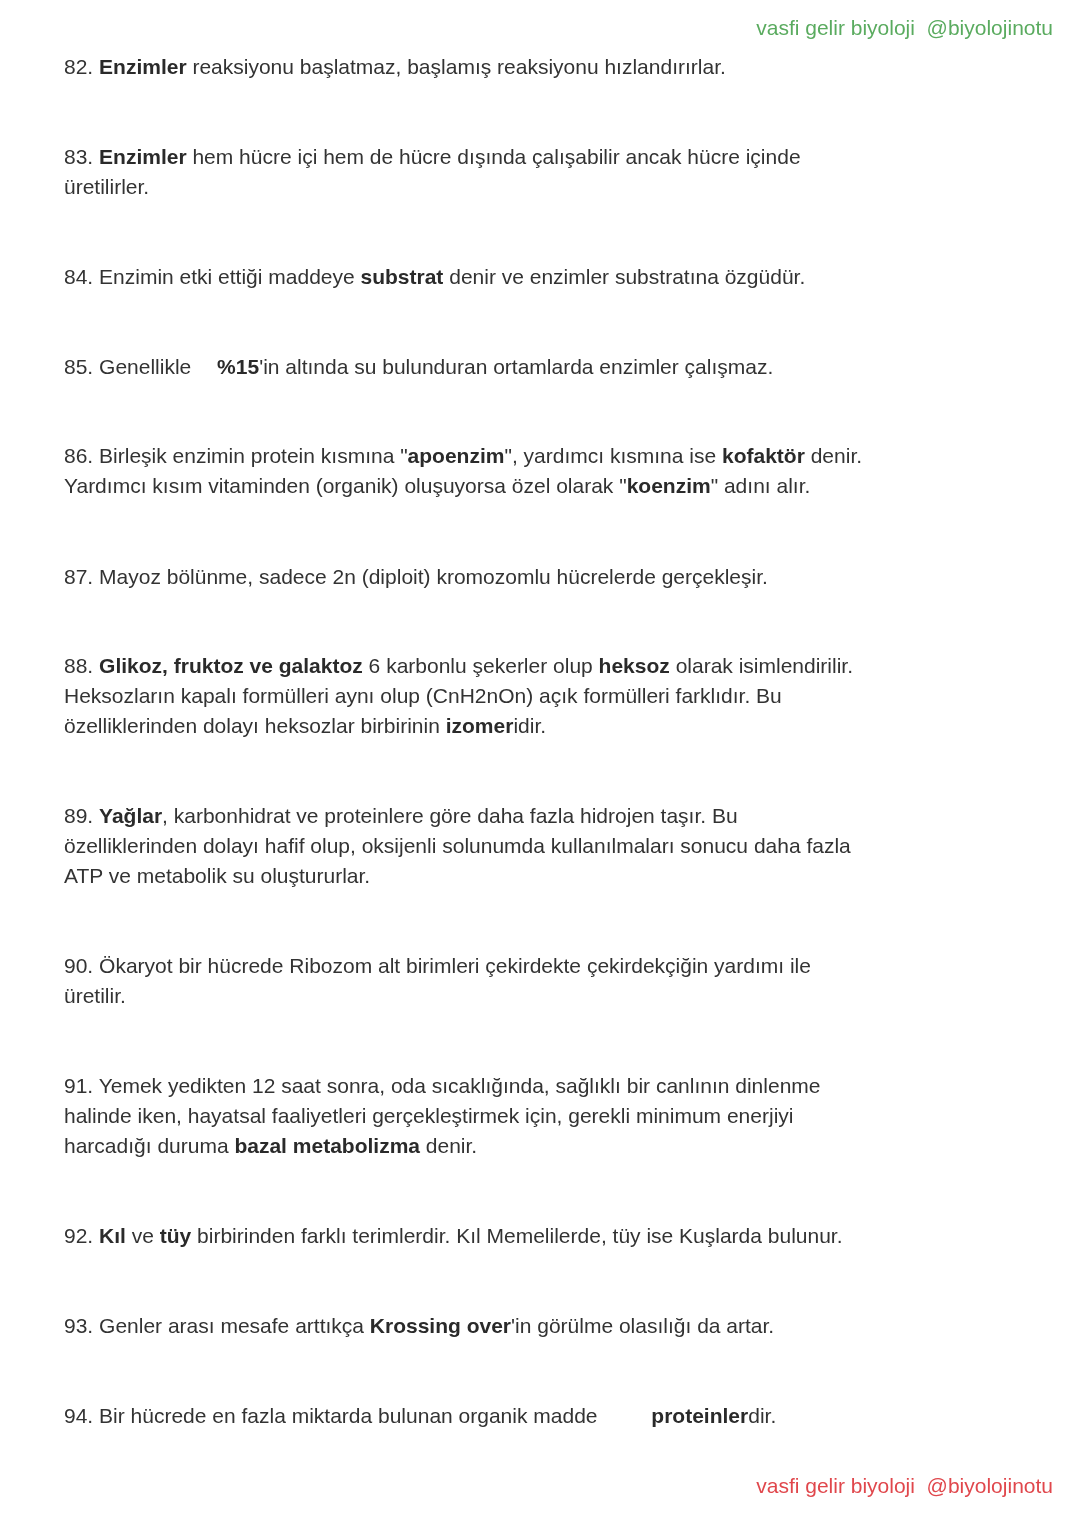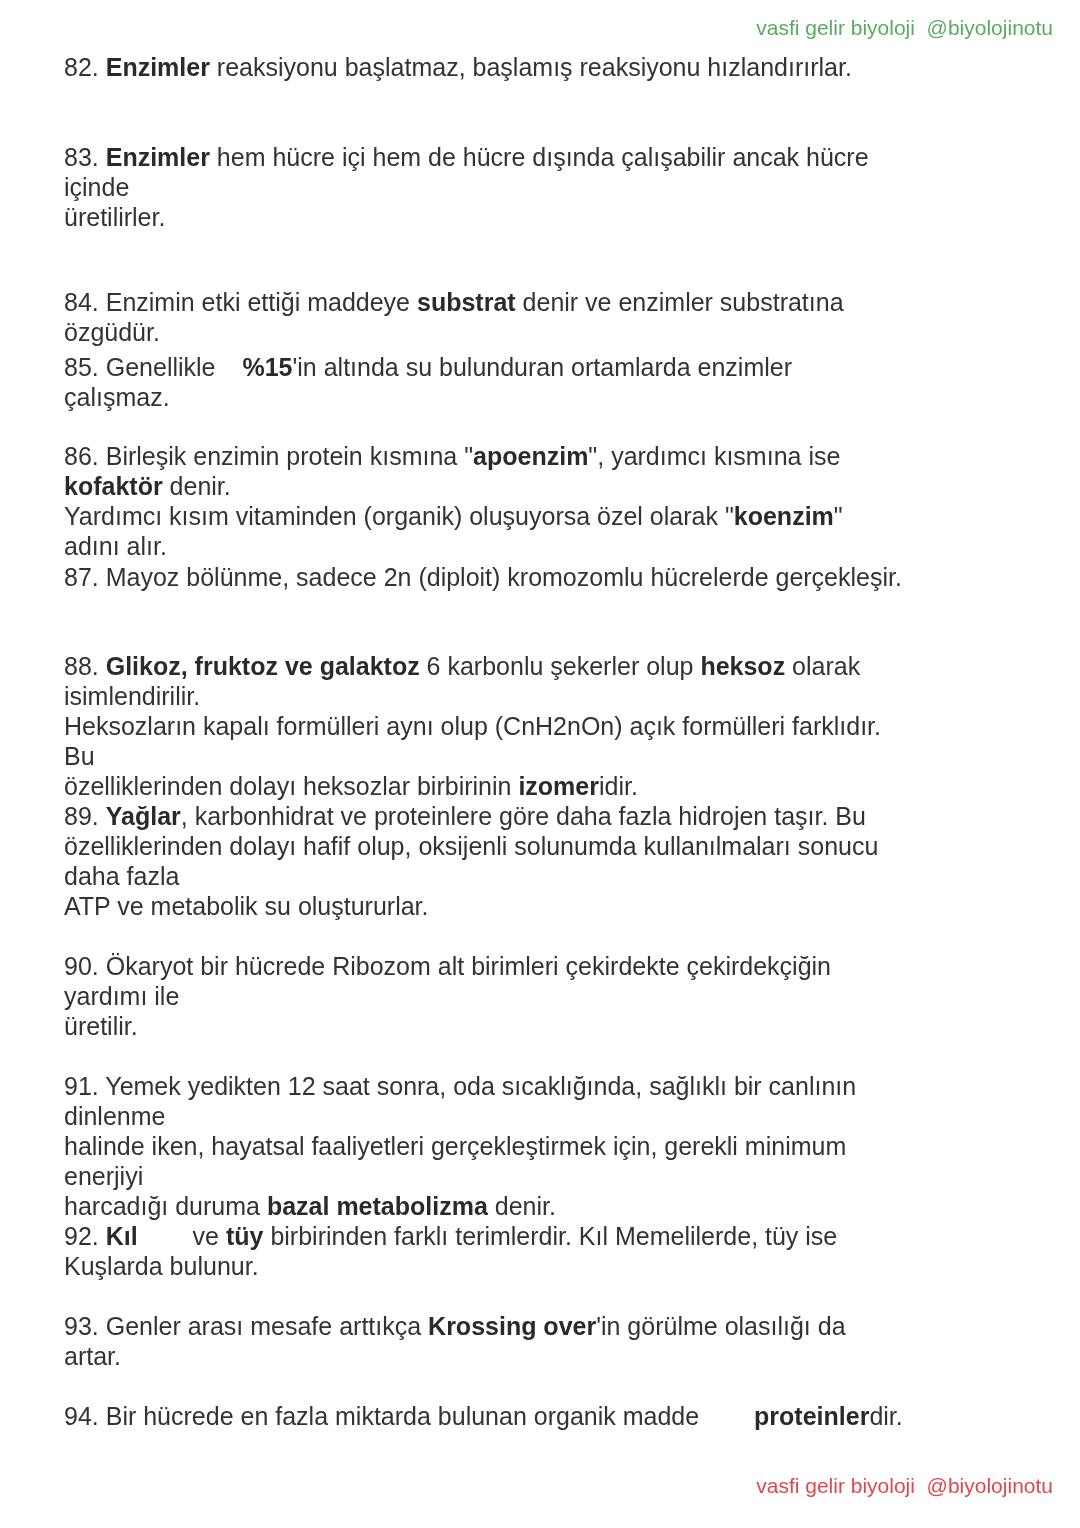--- a/index.html
+++ b/index.html
@@ -17,49 +17,49 @@
     font-size: 21px;
     letter-spacing: 0;
     white-space: pre;
   }
   .watermark.top { top: 16px; color: #5aab5f; }
   .watermark.bottom { top: 1474px; color: #e0474c; }
   .item {
     position: absolute;
     left: 64px;
     width: 840px;
-    font-size: 25px;
+    font-size: 21px;
     line-height: 30px;
     color: #333333;
   }
   .item b { font-weight: bold; color: #2a2a2a; }
 </style>
 </head>
 <body>
 
 <div class="watermark top"><span>vasfi gelir biyoloji</span>  <span>@biyolojinotu</span></div>
 
 <div id="items">
     <div class="item" style="top: 52px;"><span>82.</span> <b style="white-space: pre-line;">Enzimler</b><span style="white-space: pre-line;"> reaksiyonu başlatmaz, başlamış reaksiyonu hızlandırırlar.</span></div>
     <div class="item" style="top: 142px;"><span>83.</span> <b style="white-space: pre-line;">Enzimler</b><span style="white-space: pre-line;"> hem hücre içi hem de hücre dışında çalışabilir ancak hücre içinde
 üretilirler.</span></div>
-    <div class="item" style="top: 262px; margin-top: 25px;"><span>84.</span> <span style="white-space: pre-line;">Enzimin etki ettiği maddeye </span><b style="white-space: pre-line;">substrat</b><span style="white-space: pre-line;"> denir ve enzimler substratına özgüdür.</span></div>
+    <div class="item" style="top: 262px;"><span>84.</span> <span style="white-space: pre-line;">Enzimin etki ettiği maddeye </span><b style="white-space: pre-line;">substrat</b><span style="white-space: pre-line;"> denir ve enzimler substratına özgüdür.</span></div>
     <div class="item" style="top: 352px;"><span>85.</span> <span style="white-space: pre-line;">Genellikle </span><b style="white-space: pre-line; margin-left: 20px;">%15</b><span style="white-space: pre-line;">'in altında su bulunduran ortamlarda enzimler çalışmaz.</span></div>
     <div class="item" style="top: 441px;"><span>86.</span> <span style="white-space: pre-line;">Birleşik enzimin protein kısmına "</span><b style="white-space: pre-line;">apoenzim</b><span style="white-space: pre-line;">", yardımcı kısmına ise </span><b style="white-space: pre-line;">kofaktör</b><span style="white-space: pre-line;"> denir.
 Yardımcı kısım vitaminden (organik) oluşuyorsa özel olarak "</span><b style="white-space: pre-line;">koenzim</b><span style="white-space: pre-line;">" adını alır.</span></div>
     <div class="item" style="top: 562px;"><span>87.</span> <span style="white-space: pre-line;">Mayoz bölünme, sadece 2n (diploit) kromozomlu hücrelerde gerçekleşir.</span></div>
     <div class="item" style="top: 651px;"><span>88.</span> <b style="white-space: pre-line;">Glikoz, fruktoz ve galaktoz</b><span style="white-space: pre-line;"> 6 karbonlu şekerler olup </span><b style="white-space: pre-line;">heksoz</b><span style="white-space: pre-line;"> olarak isimlendirilir.
 Heksozların kapalı formülleri aynı olup (CnH2nOn) açık formülleri farklıdır. Bu
 özelliklerinden dolayı heksozlar birbirinin </span><b style="white-space: pre-line;">izomer</b><span style="white-space: pre-line;">idir.</span></div>
     <div class="item" style="top: 801px;"><span>89.</span> <b style="white-space: pre-line;">Yağlar</b><span style="white-space: pre-line;">, karbonhidrat ve proteinlere göre daha fazla hidrojen taşır. Bu
 özelliklerinden dolayı hafif olup, oksijenli solunumda kullanılmaları sonucu daha fazla
 ATP ve metabolik su oluştururlar.</span></div>
     <div class="item" style="top: 951px;"><span>90.</span> <span style="white-space: pre-line;">Ökaryot bir hücrede Ribozom alt birimleri çekirdekte çekirdekçiğin yardımı ile
 üretilir.</span></div>
     <div class="item" style="top: 1071px;"><span>91.</span> <span style="white-space: pre-line;">Yemek yedikten 12 saat sonra, oda sıcaklığında, sağlıklı bir canlının dinlenme
 halinde iken, hayatsal faaliyetleri gerçekleştirmek için, gerekli minimum enerjiyi
 harcadığı duruma </span><b style="white-space: pre-line;">bazal metabolizma</b><span style="white-space: pre-line;"> denir.</span></div>
-    <div class="item" style="top: 1221px;"><span>92.</span> <b style="white-space: pre-line;">Kıl</b><span style="white-space: pre-line; padding-left: 48px;"> ve </span><b style="white-space: pre-line; margin-top: 40px;">tüy</b><span style="white-space: pre-line;"> birbirinden farklı terimlerdir. Kıl Memelilerde, tüy ise Kuşlarda bulunur.</span></div>
+    <div class="item" style="top: 1221px;"><span>92.</span> <b style="white-space: pre-line;">Kıl</b><span style="white-space: pre-line;"> ve </span><b style="white-space: pre-line; margin-top: 40px;">tüy</b><span style="white-space: pre-line;"> birbirinden farklı terimlerdir. Kıl Memelilerde, tüy ise Kuşlarda bulunur.</span></div>
     <div class="item" style="top: 1311px;"><span>93.</span> <span style="white-space: pre-line;">Genler arası mesafe arttıkça </span><b style="white-space: pre-line;">Krossing over</b><span style="white-space: pre-line;">'in görülme olasılığı da artar.</span></div>
     <div class="item" style="top: 1401px;"><span>94.</span> <span style="white-space: pre-line;">Bir hücrede en fazla miktarda bulunan organik madde </span><b style="white-space: pre-line; margin-left: 48px;">proteinler</b><span style="white-space: pre-line;">dir.</span></div>
   </div>
 
 <div class="watermark bottom"><span>vasfi gelir biyoloji</span>  <span>@biyolojinotu</span></div>
 
 </body></html>

